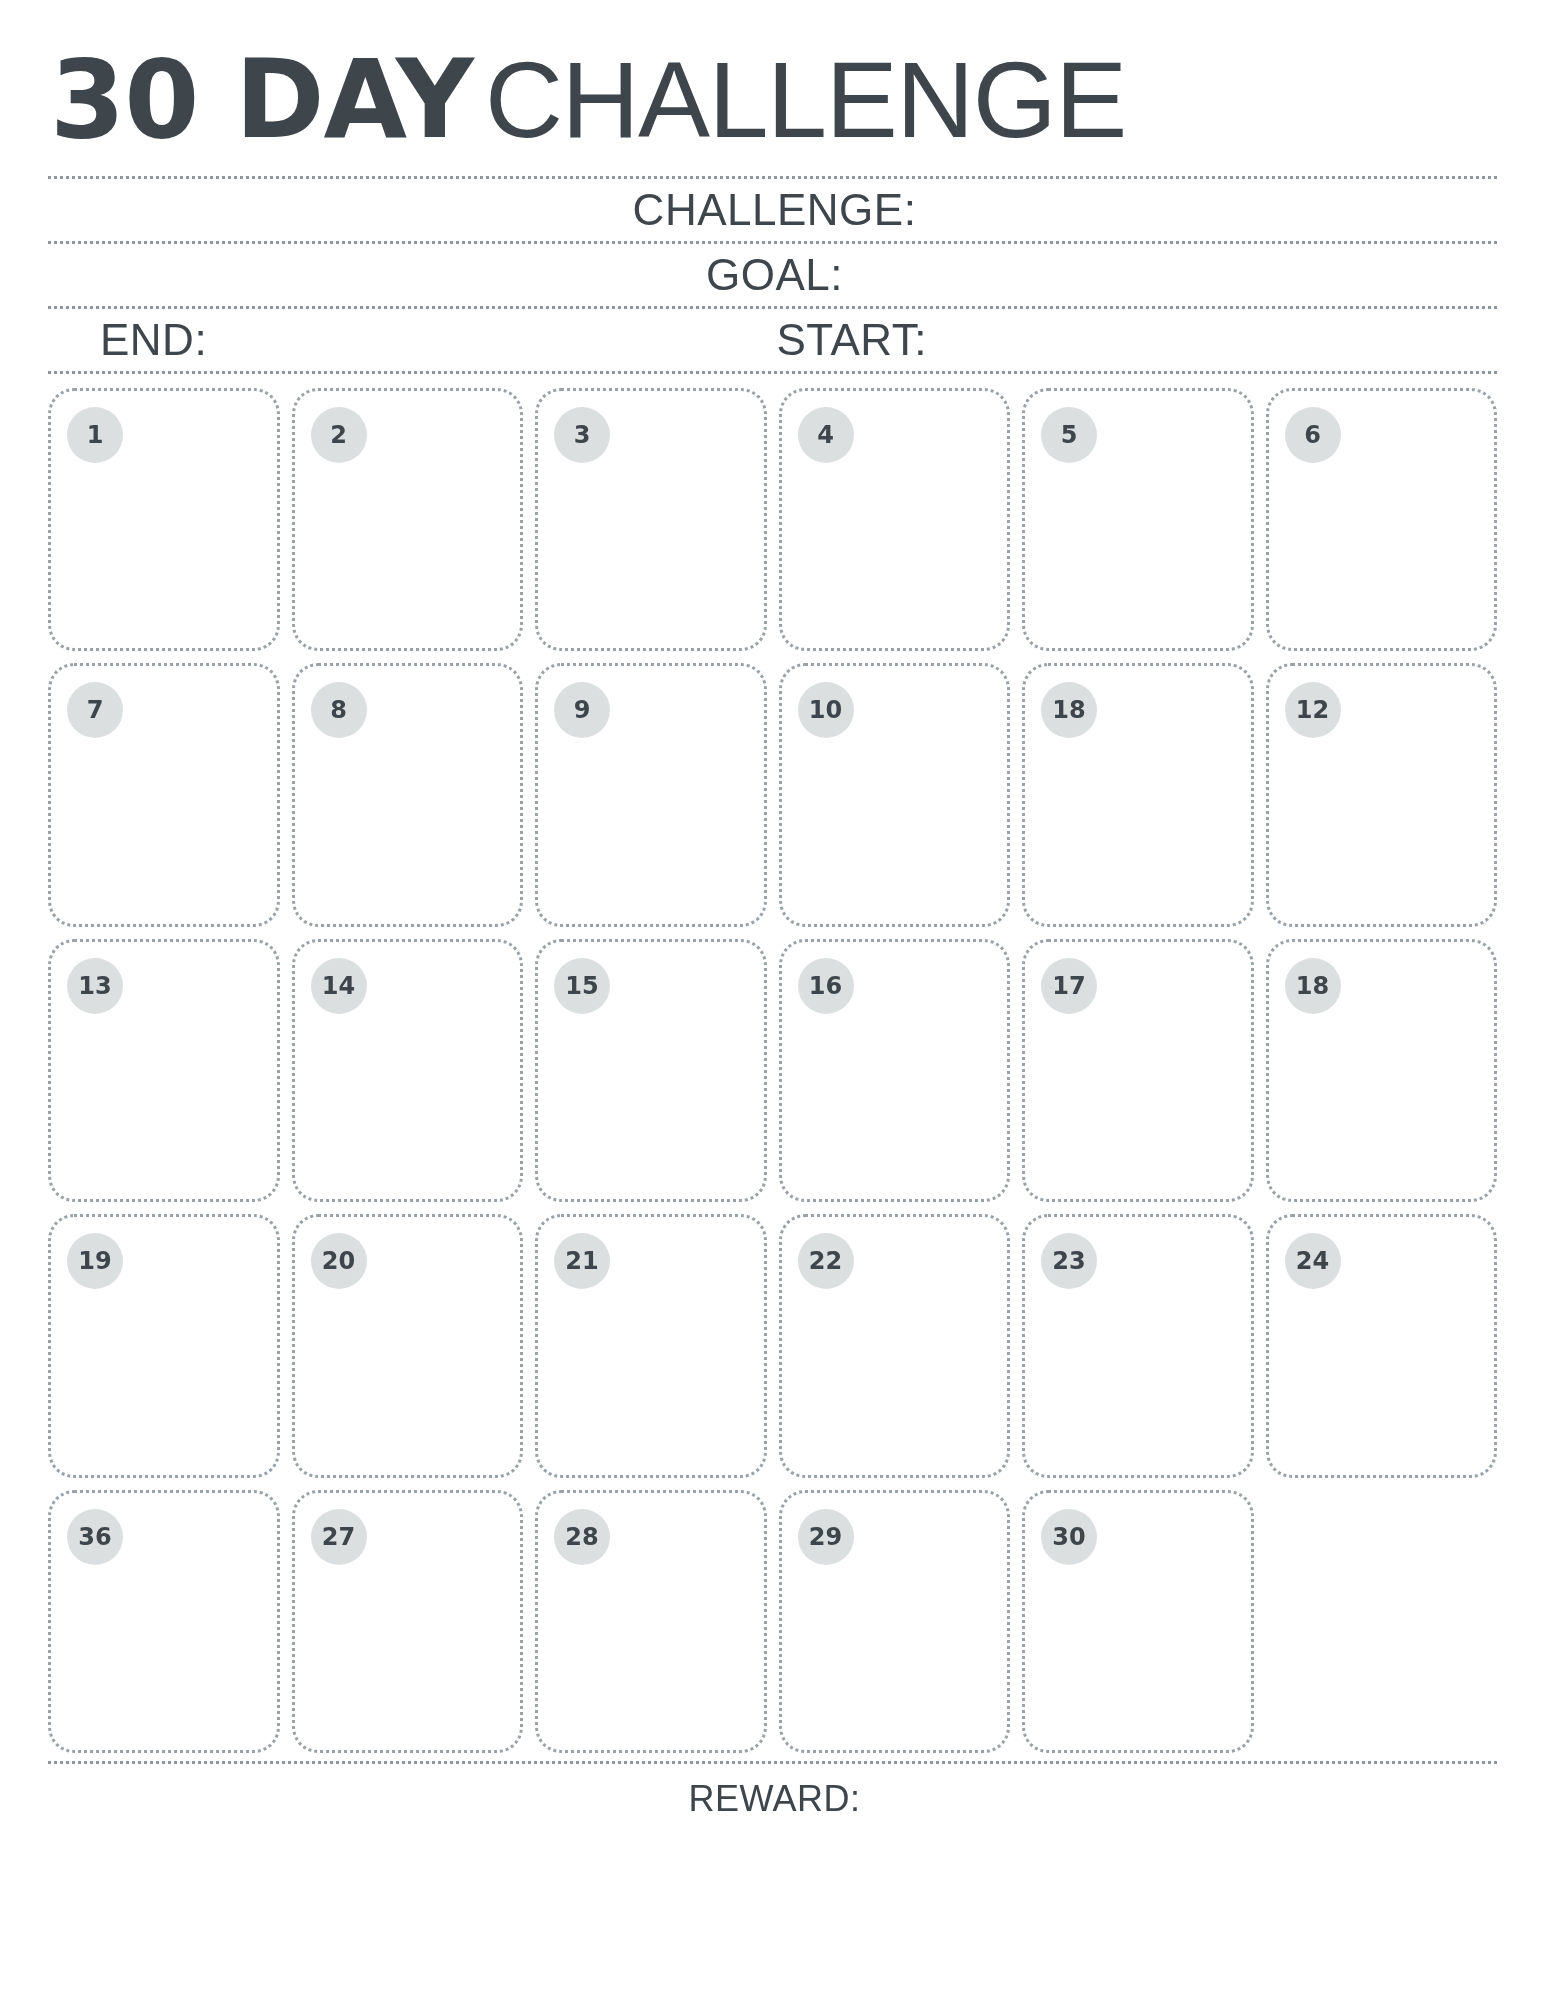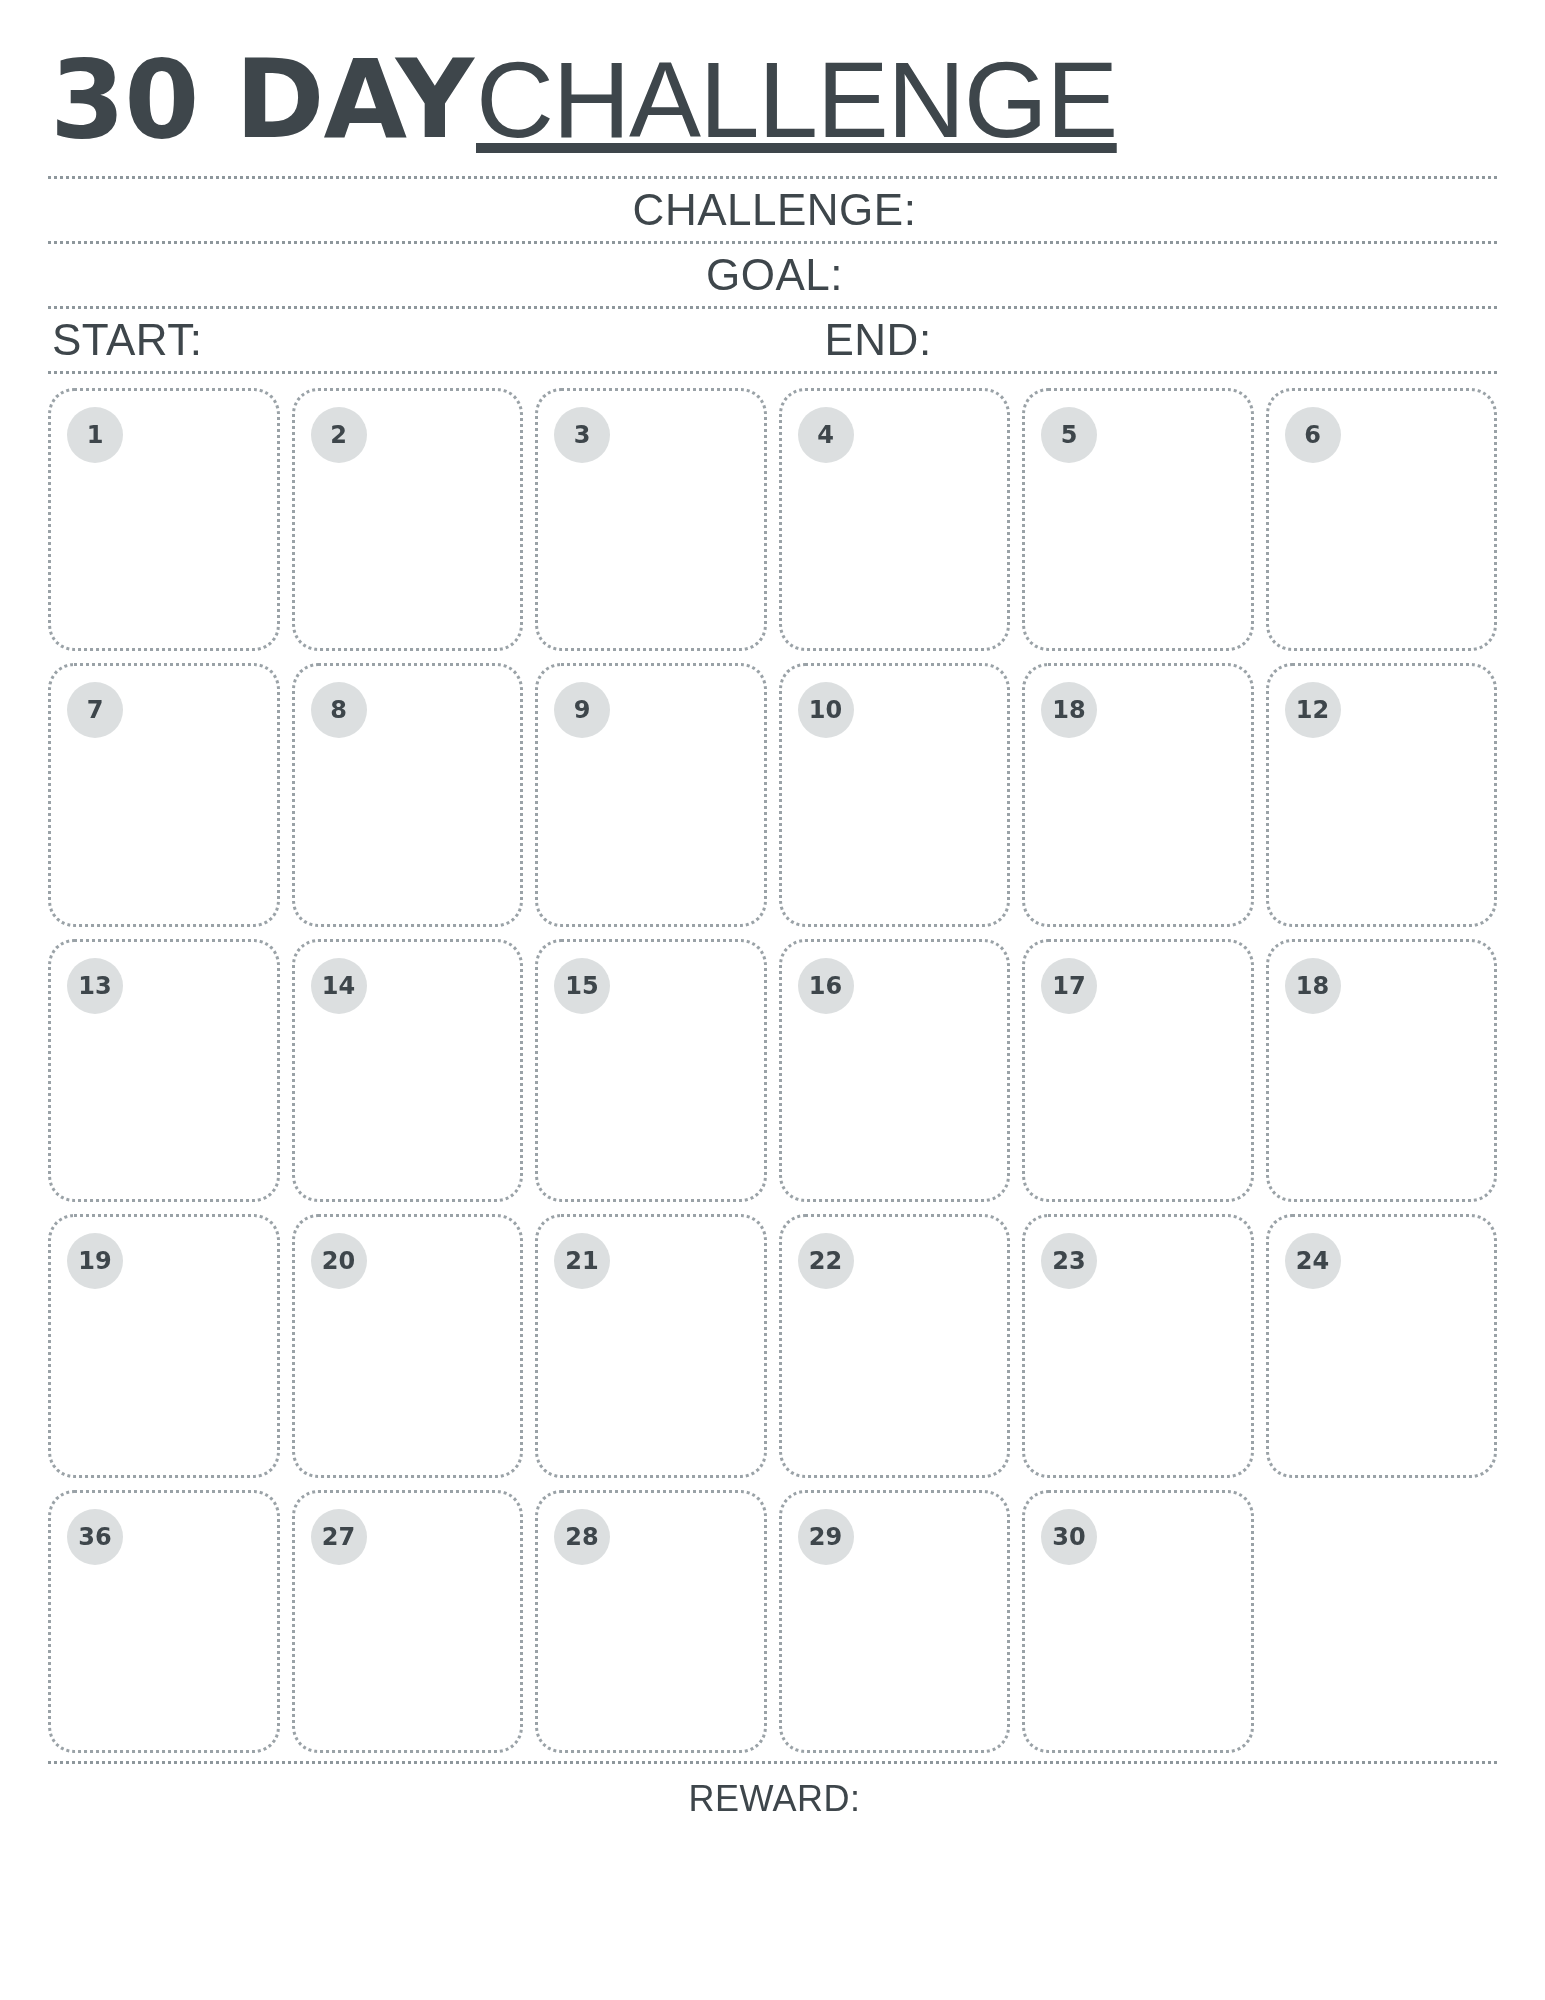--- a/index.html
+++ b/index.html
@@ -38,22 +38,21 @@
     color: #3e464b;
     line-height: 1;
   }
   .title-light {
     font-family: "Liberation Sans", sans-serif;
     font-weight: 400;
     font-size: 108px;
     letter-spacing: -1.5px;
     color: #3e464b;
     line-height: 1;
-    margin-left: 3px;
-    text-decoration: underline;
+    margin-left: 12px;
   }
 
   .dotted-line {
     border-bottom: 3px dotted #8e979c;
     height: 0;
   }
 
   
   .field-row {
     position: relative;
@@ -141,26 +140,26 @@
     <span class="field-label">CHALLENGE:</span>
   </div>
   <div class="dotted-line"></div>
 
   <div class="field-row">
     <span class="field-label">GOAL:</span>
   </div>
   <div class="dotted-line"></div>
 
   <div class="field-row split">
+    <div class="half right">
+      <span class="field-label">END:</span>
+    </div>
     <div class="half">
       <span class="field-label">START:</span>
     </div>
-    <div class="half right">
-      <span class="field-label">END:</span>
-    </div>
   </div>
   <div class="dotted-line"></div>
 
   <div class="grid">
     <div class="day-cell">
         <span class="day-badge">1</span>
       </div>
     <div class="day-cell">
         <span class="day-badge">2</span>
       </div>

